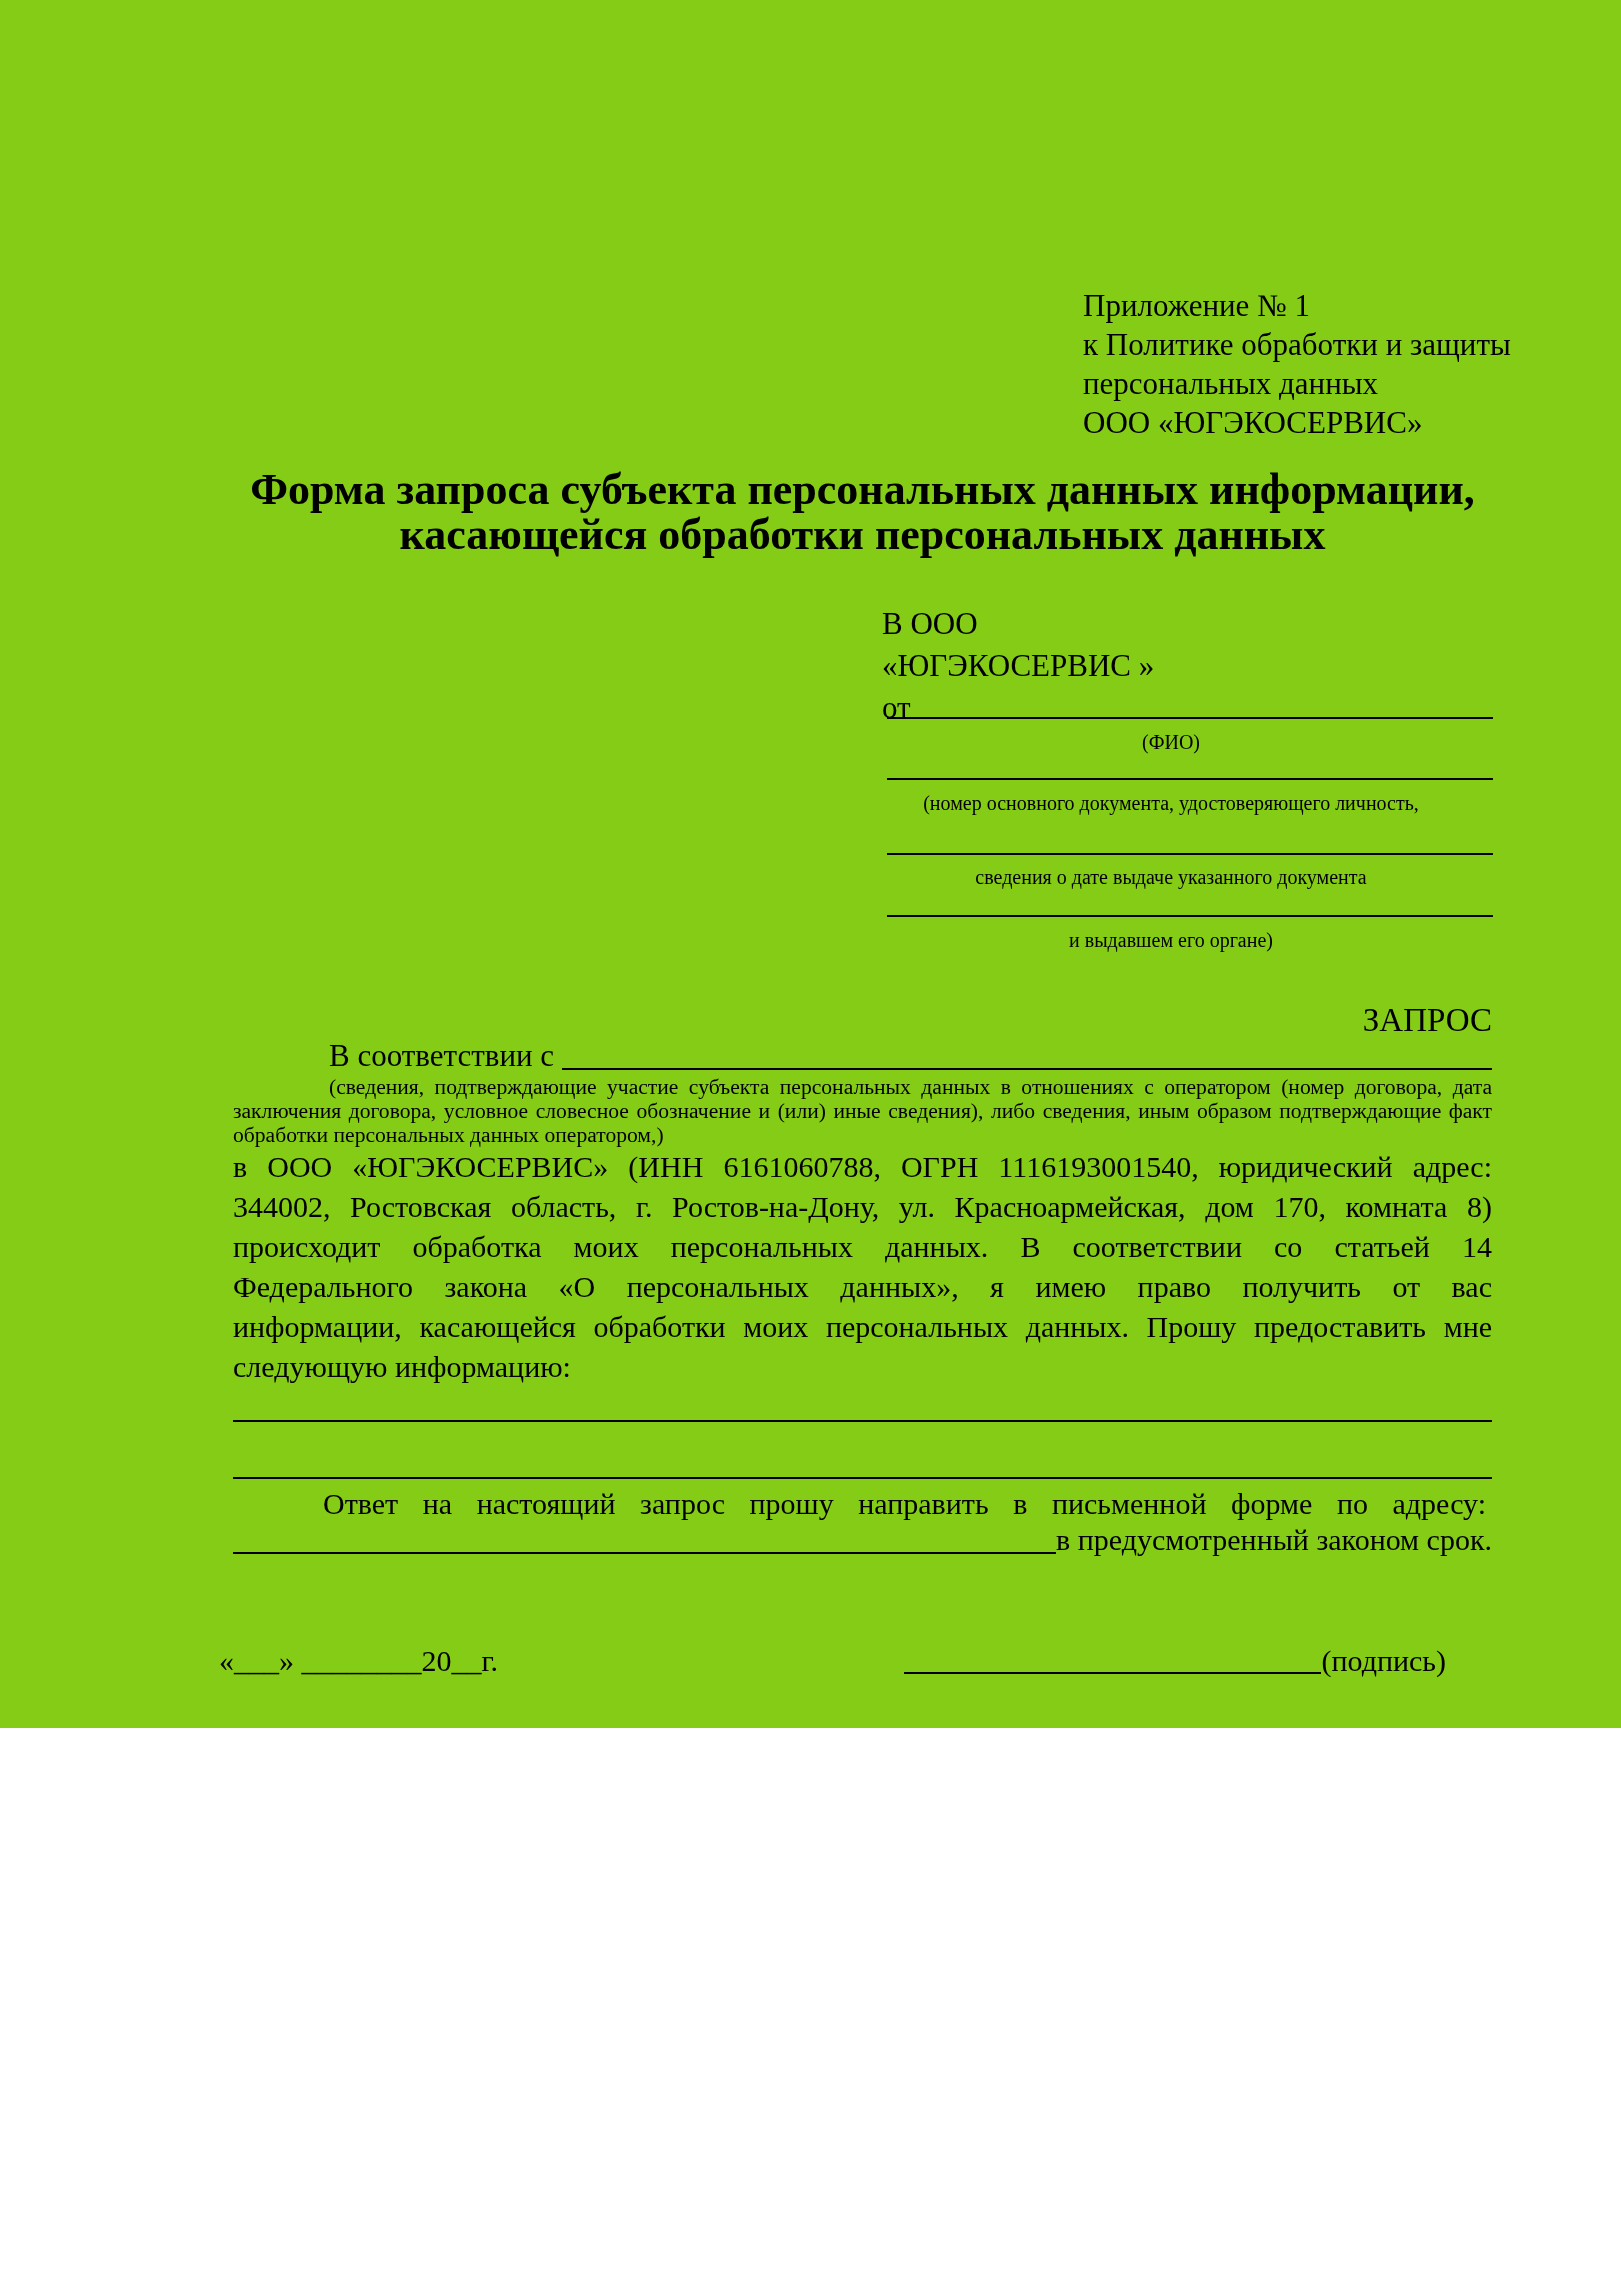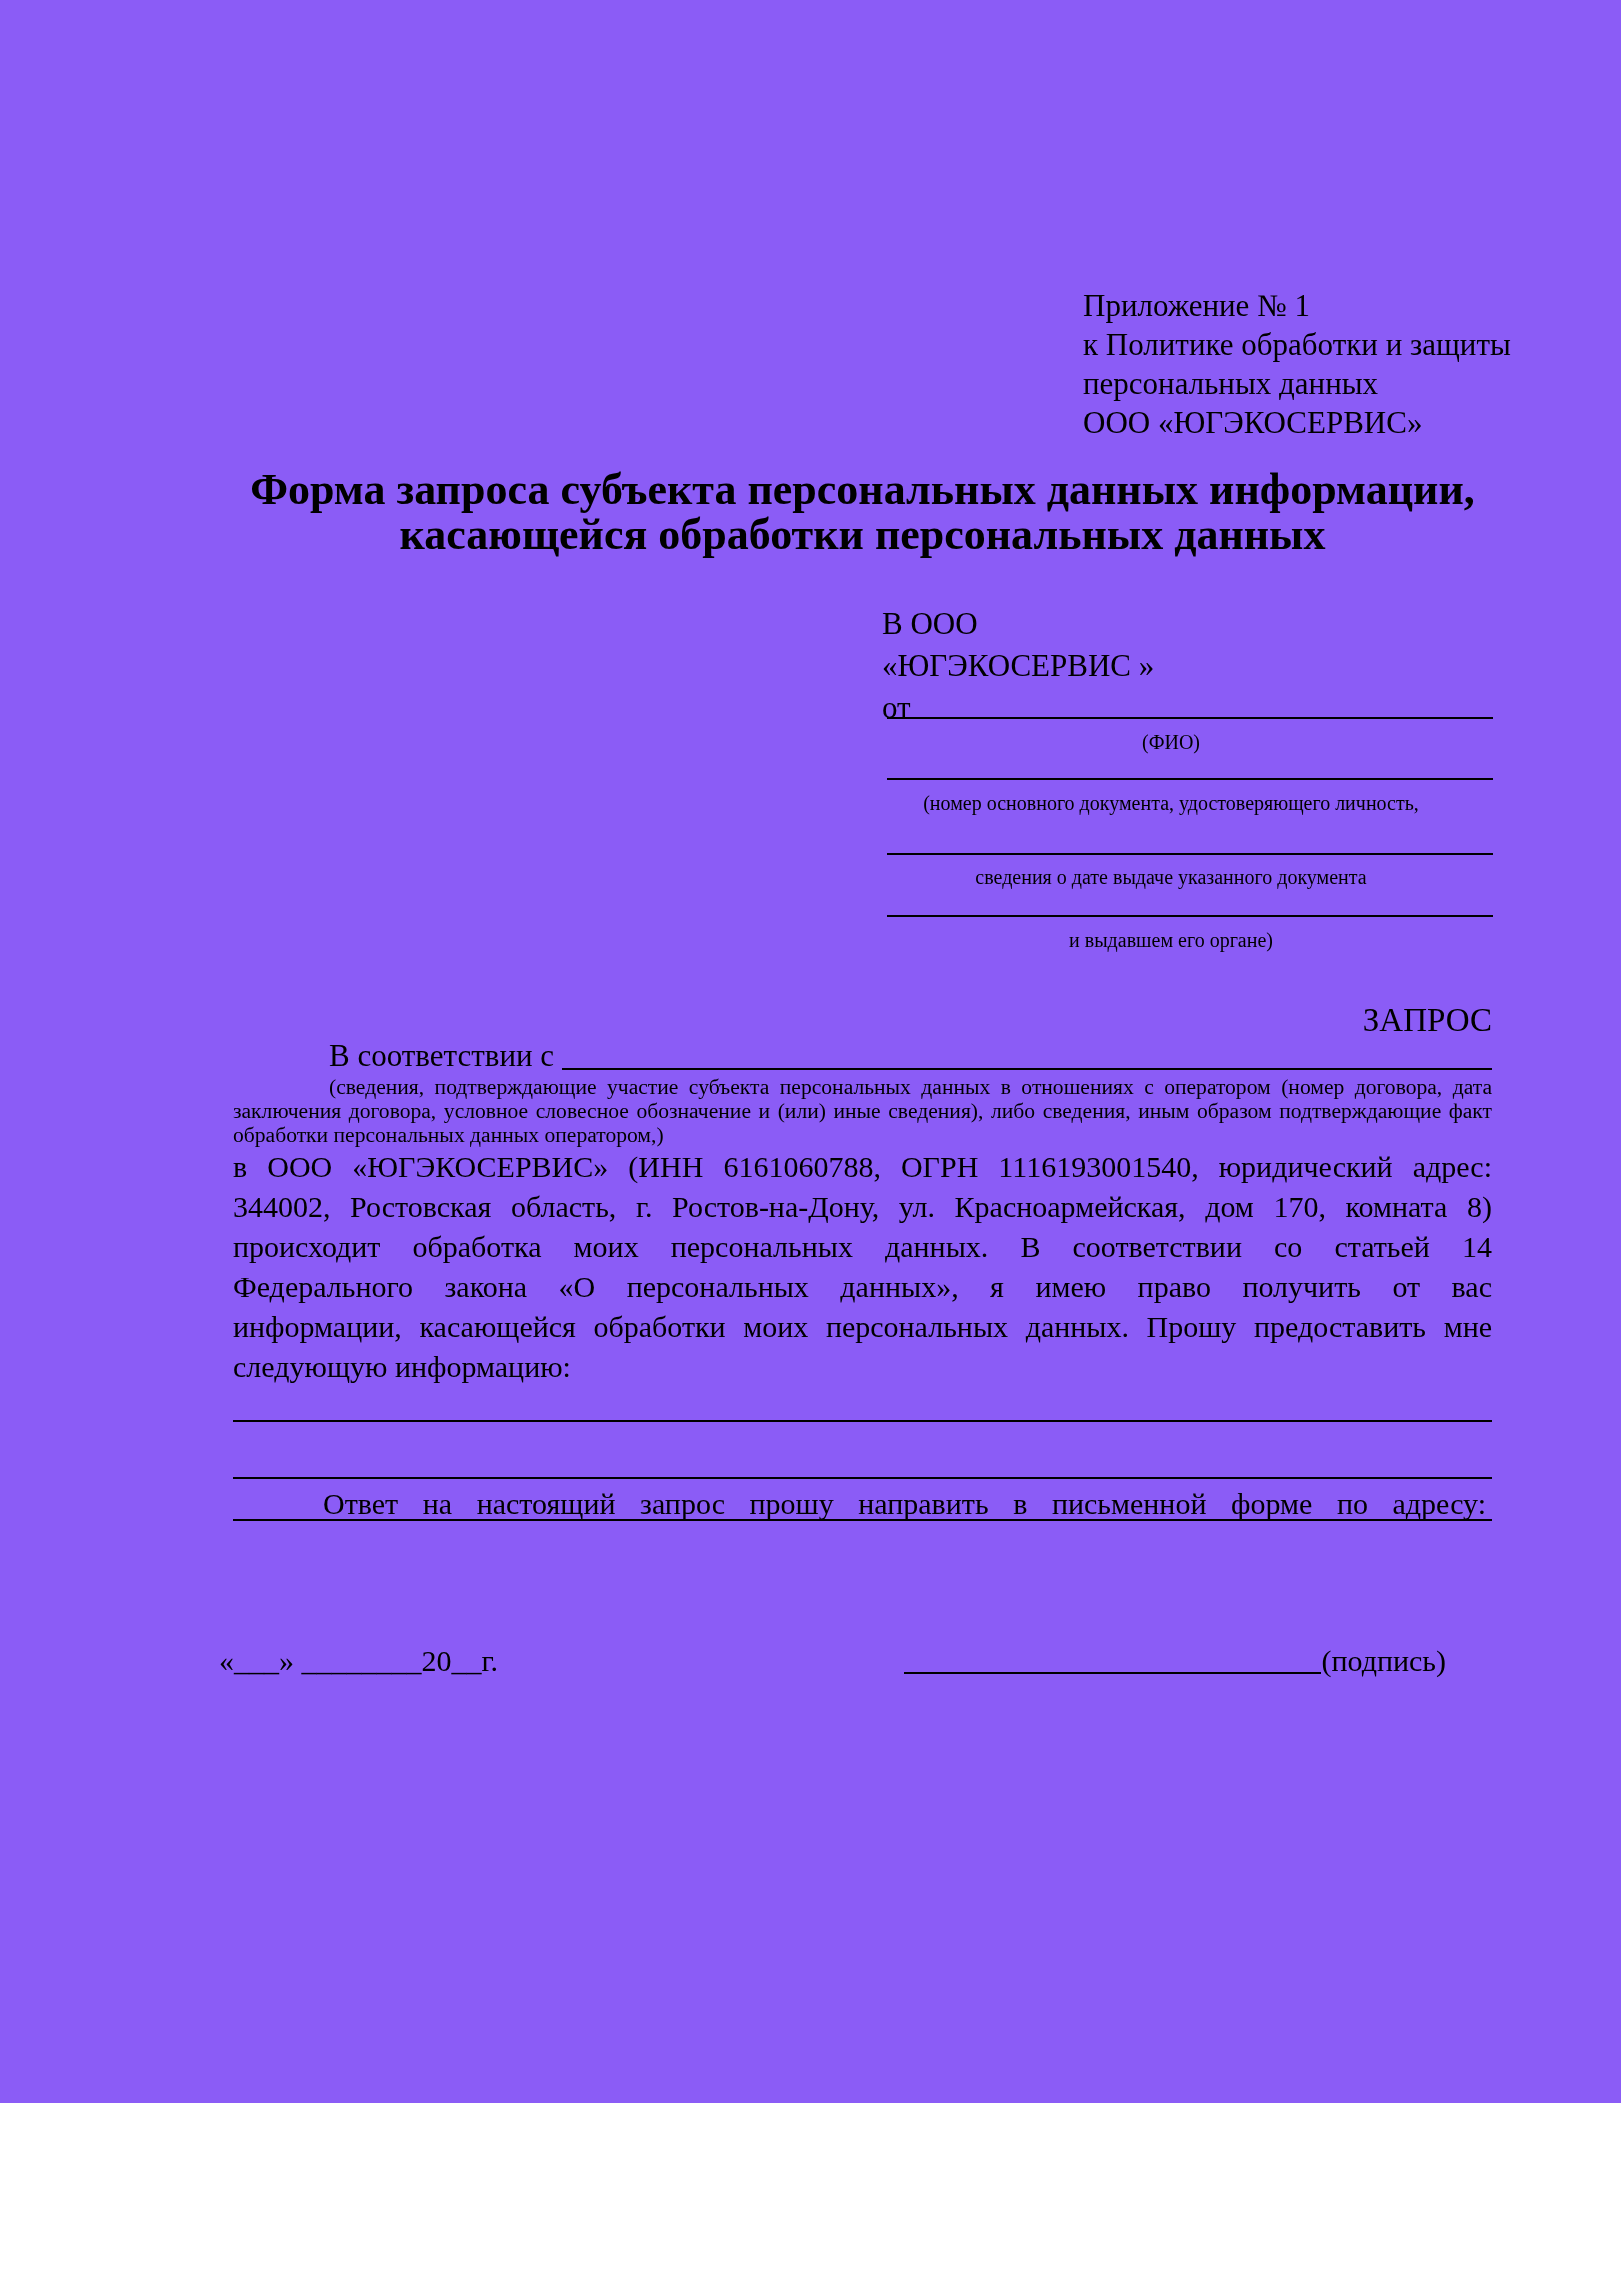--- a/index.html
+++ b/index.html
@@ -1,19 +1,19 @@
 <!DOCTYPE html>
 <html><head>
 <meta charset="utf-8">
 <style>
   html,body { margin:0; padding:0; background:#ffffff; }
   .page {
     position:relative;
-    width:1621px; height:2103px;
-    background:#8b5cf6;
+    width:1621px; height:1728px;
+    background:#84cc16;
     color:#000000;
     font-family:"Liberation Serif", serif;
     overflow:hidden;
   }
   .abs { position:absolute; }
 
   .appendix { left:1083px; top:286px; font-size:31px; line-height:39px; white-space:nowrap; }
 
   .doc-title {
     left:233px; top:467px; width:1259px;
@@ -115,20 +115,21 @@
     <div class="jline">информации, касающейся обработки моих персональных данных. Прошу предоставить мне</div>
     <div>следующую информацию:</div>
   </div>
 
   <div class="abs rule" style="top:1420px"></div>
   <div class="abs rule" style="top:1477px"></div>
 
   <div class="abs answer-intro">Ответ на настоящий запрос прошу направить в письменной форме по адресу:</div>
   <div class="abs address-row">
     <span class="flexfill"></span>
+    <span class="tail">в предусмотренный законом срок.</span>
   </div>
 
   <div class="abs footer-row">
     <span>«___» ________20__г.</span>
     <span class="sig-group">
       <span class="sig-fill"></span>
       <span class="sig-cap">(подпись)</span>
     </span>
   </div>
 

